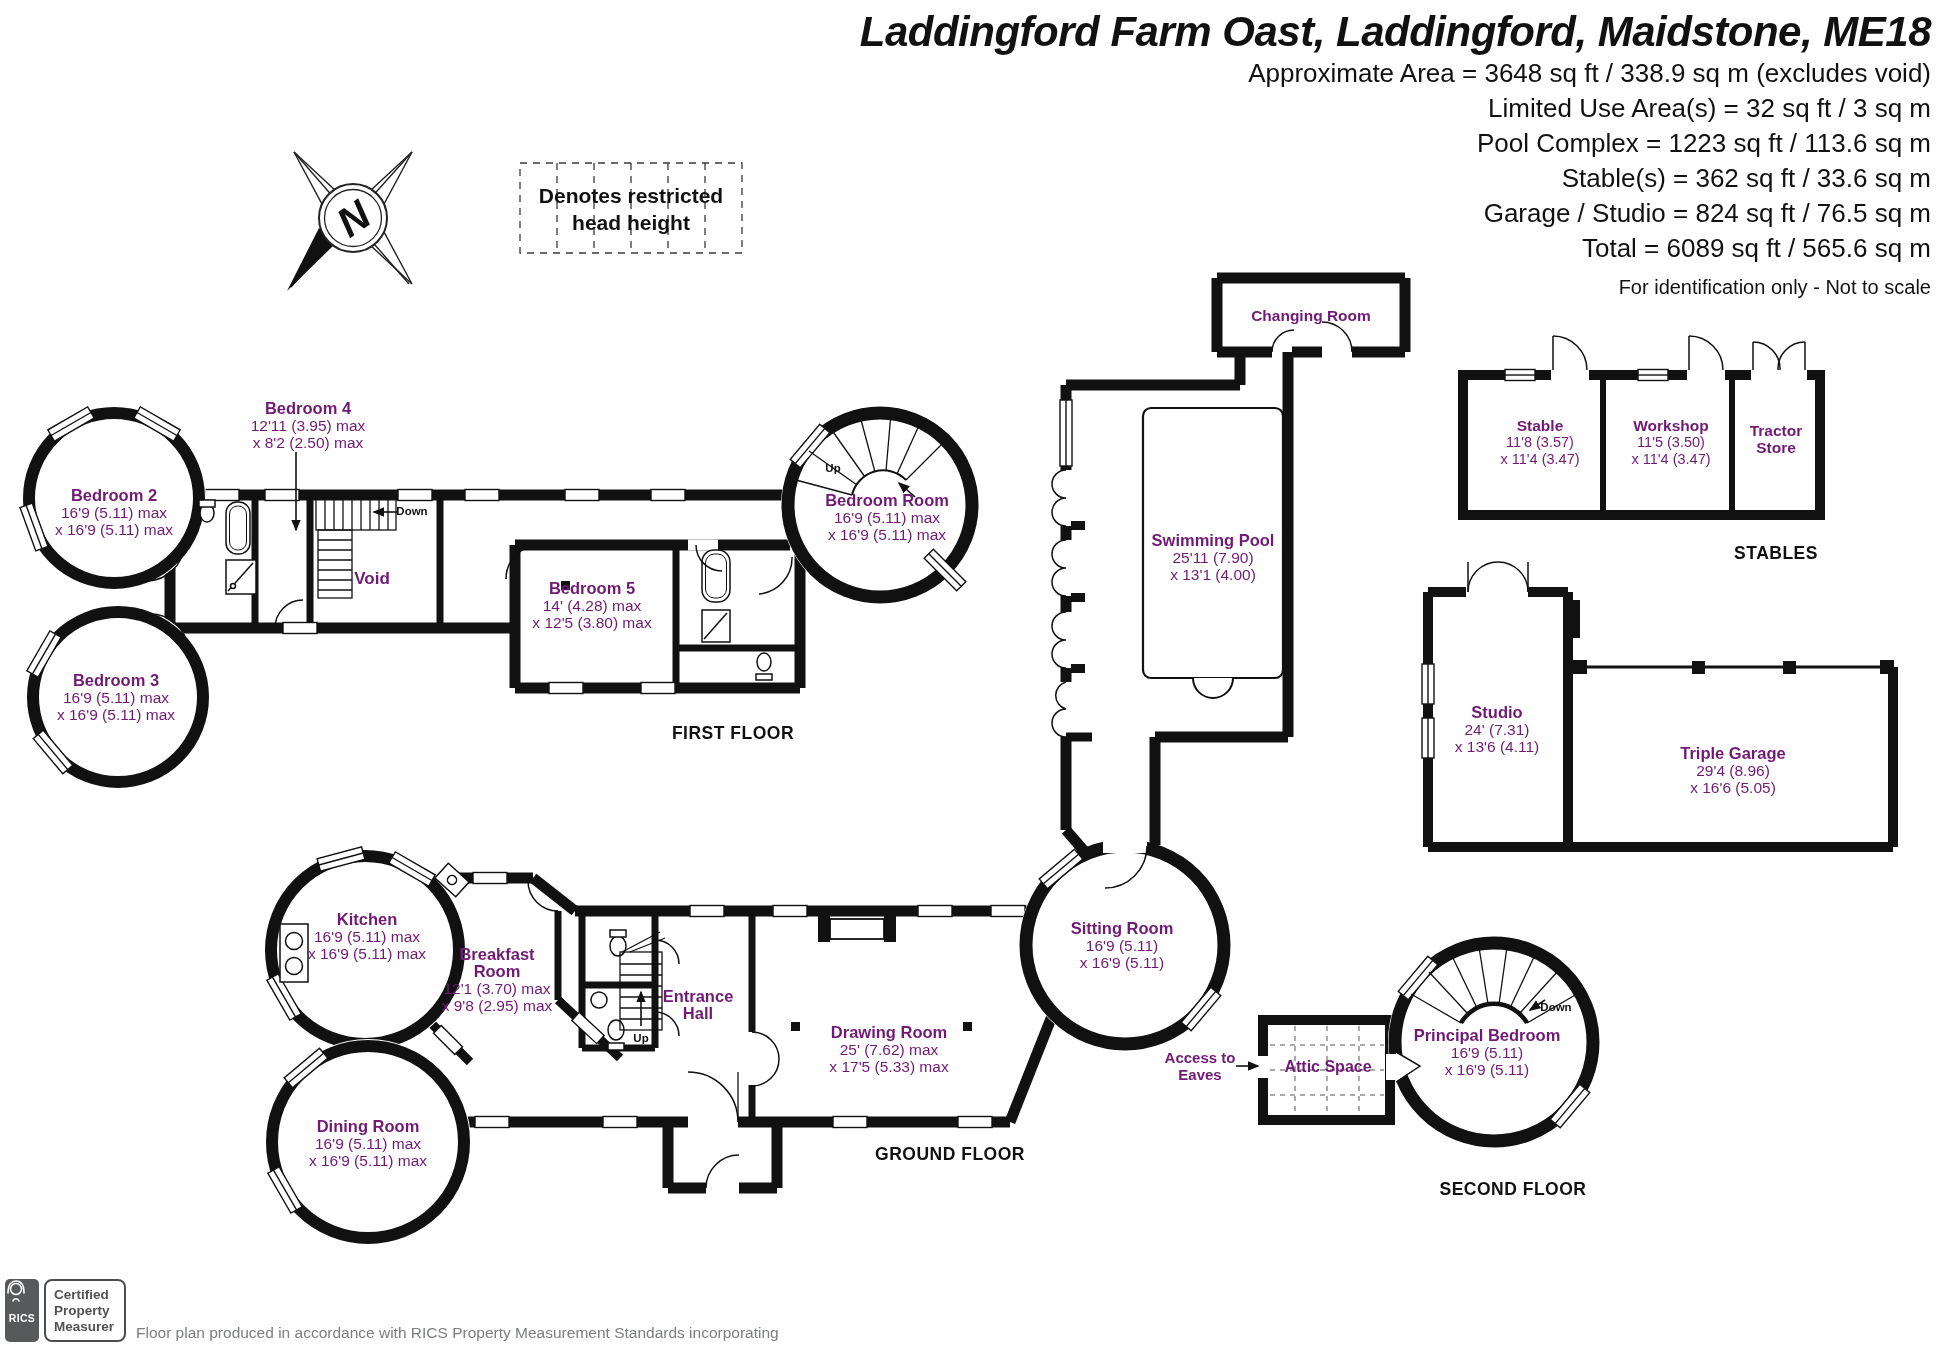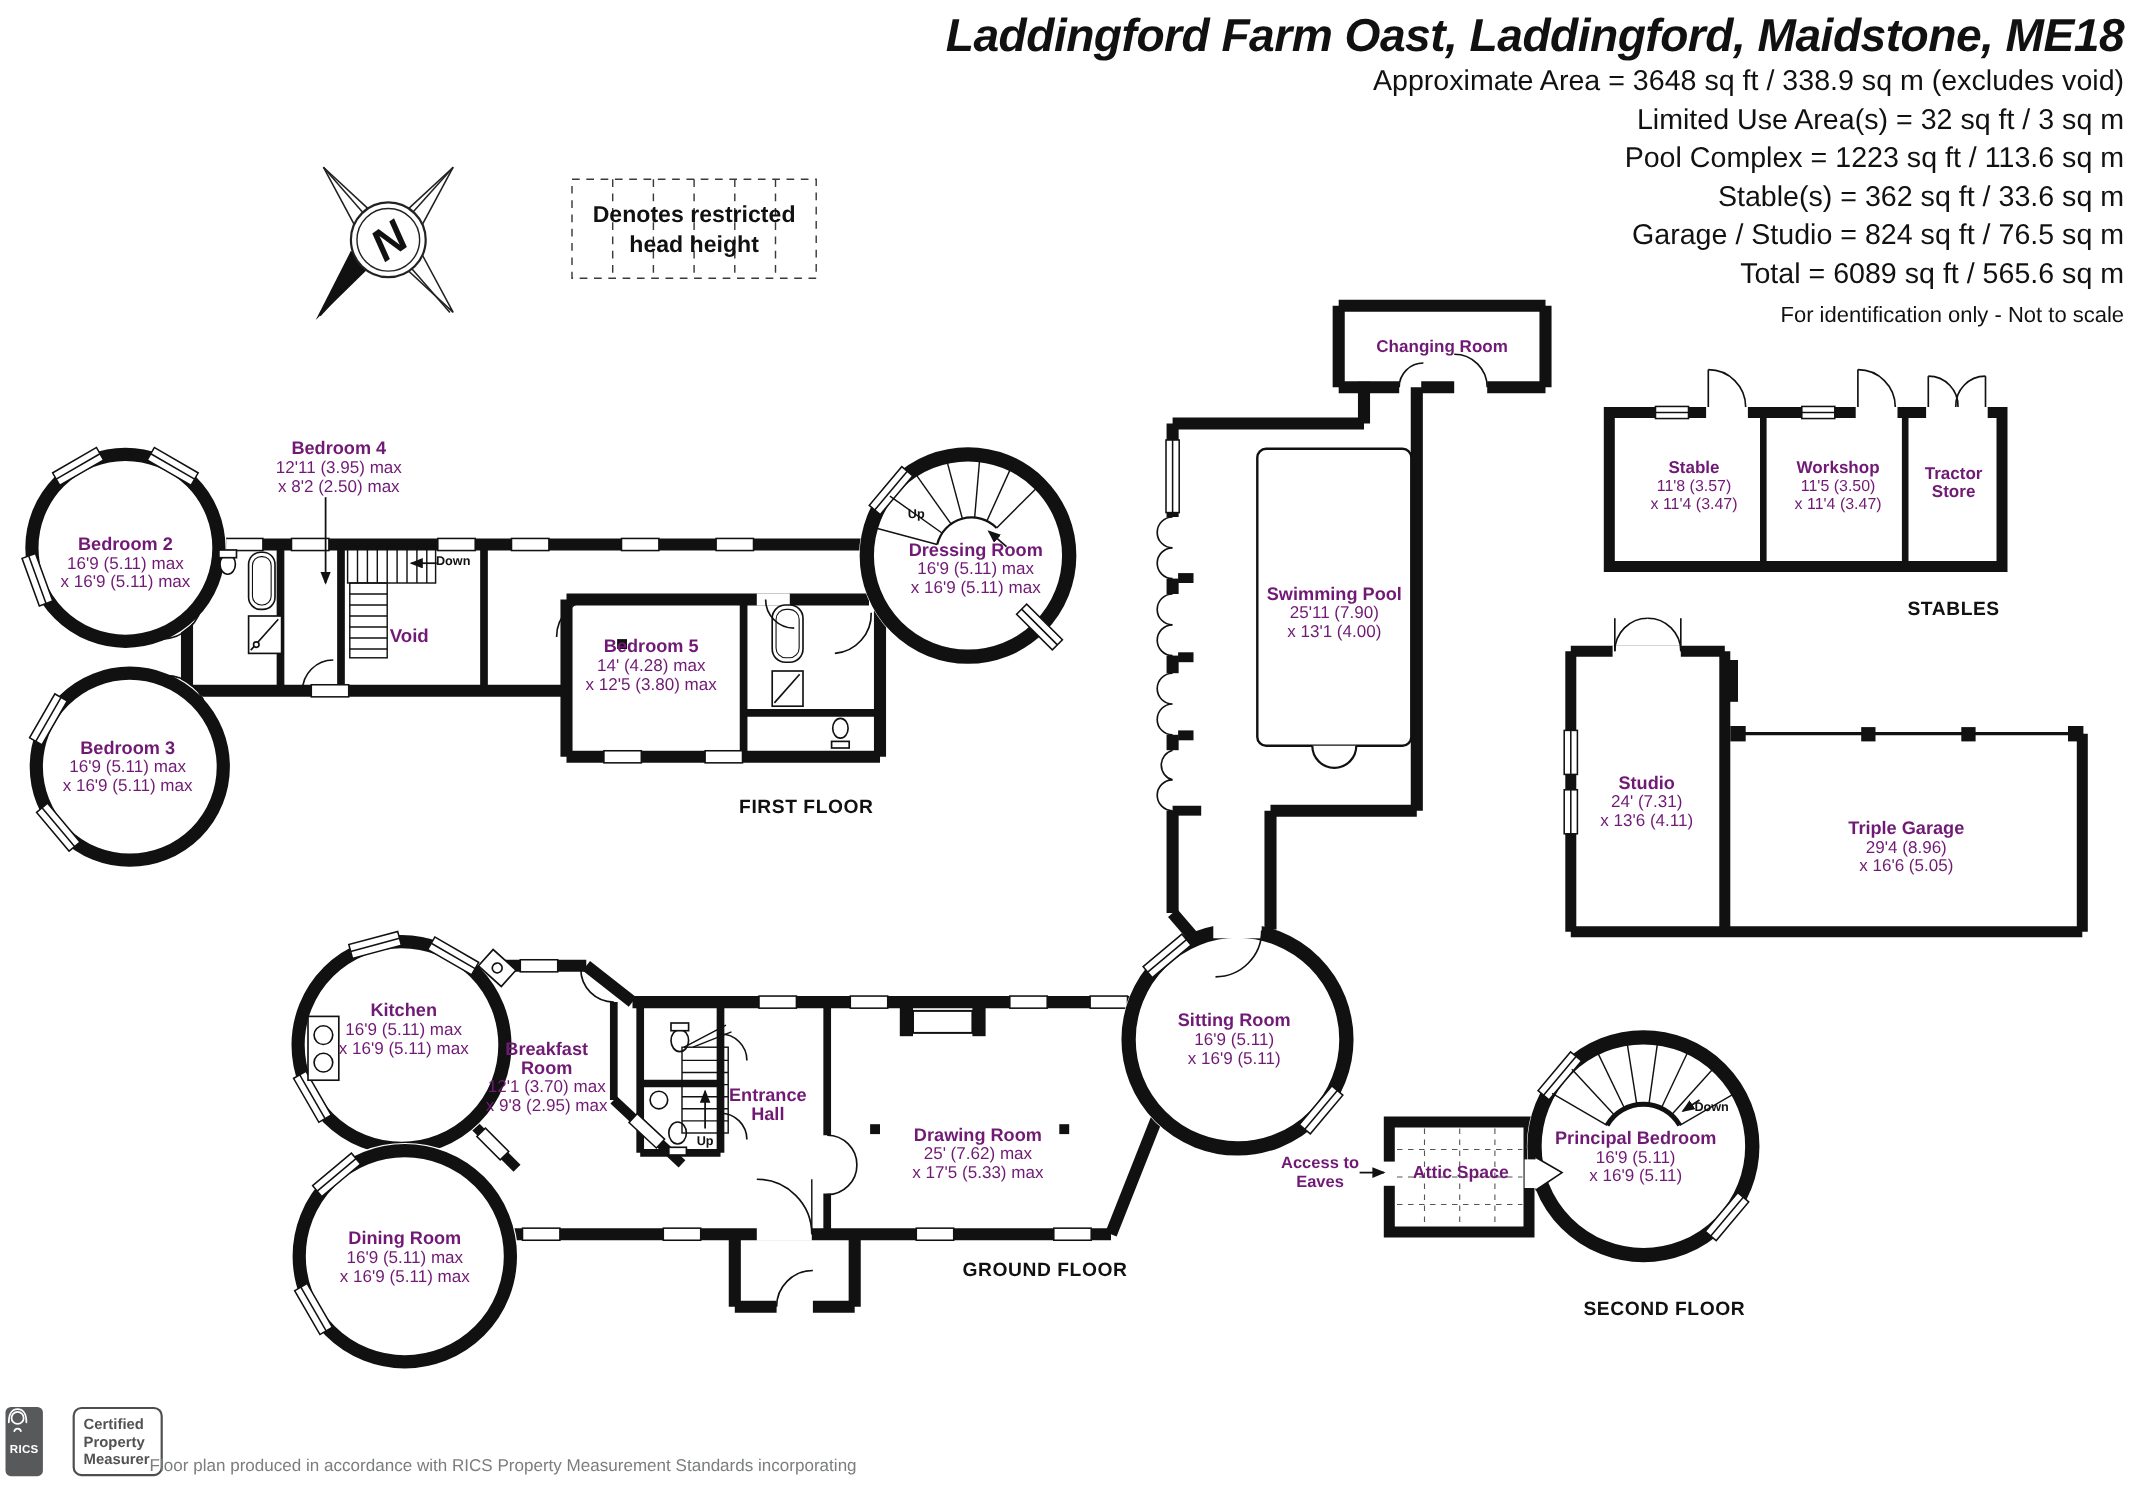--- a/index.html
+++ b/index.html
@@ -19,21 +19,21 @@
   .legendtxt{position:absolute;transform:translateX(-50%);text-align:center;font-weight:bold;
              font-size:21px;line-height:27px;color:#111;}
   
   .rics{position:absolute;left:5px;top:1279px;width:34px;height:63px;background:#58595B;
         border-radius:5px;display:flex;flex-direction:column;align-items:center;justify-content:flex-end;
         padding-bottom:18px;box-sizing:border-box;}
   .rics .word{color:#fff;font-weight:bold;font-size:10.5px;letter-spacing:.3px;}
   .badge{position:absolute;left:44px;top:1279px;width:82px;height:63px;background:#fff;
          border:2.5px solid #4d4e50;border-radius:8px;box-sizing:border-box;
          display:flex;flex-direction:column;justify-content:center;padding-left:8px;
-         font-weight:bold;font-size:13.5px;line-height:16px;color:#515254;margin-left:22px;}
+         font-weight:bold;font-size:13.5px;line-height:16px;color:#515254;}
   .credits{position:absolute;left:136px;top:1282px;font-size:15.5px;line-height:20.5px;
            color:#7b7d7e;white-space:pre-wrap;}
 </style>
 </head>
 <body>
 
 <div id="page">
 
 <svg width="1936" height="1352" viewBox="0 0 1936 1352">
   <defs>
@@ -515,21 +515,21 @@
   <span class="nm">Bedroom 4</span>
       <span>12'11 (3.95) max</span>
       <span>x 8'2 (2.50) max</span>
 </div>
 <div class="lbl" style="left:592px;top:580px">
   <span class="nm">Bedroom 5</span>
       <span>14' (4.28) max</span>
       <span>x 12'5 (3.80) max</span>
 </div>
 <div class="lbl" style="left:887px;top:492px">
-  <span class="nm">Dressing Room</span>
+  <span class="nm">Bedroom Room</span>
       <span>16'9 (5.11) max</span>
       <span>x 16'9 (5.11) max</span>
 </div>
 <div class="lbl" style="left:372px;top:570px">
   <span class="nm" style="font-size:17px">Void</span>
 </div>
 <div class="tiny" style="left:833px;top:462px">Up</div>
 <div class="tiny" style="left:412px;top:505px">Down</div>
 <div class="floorlbl" style="left:733px;top:723px">FIRST FLOOR</div>
 

